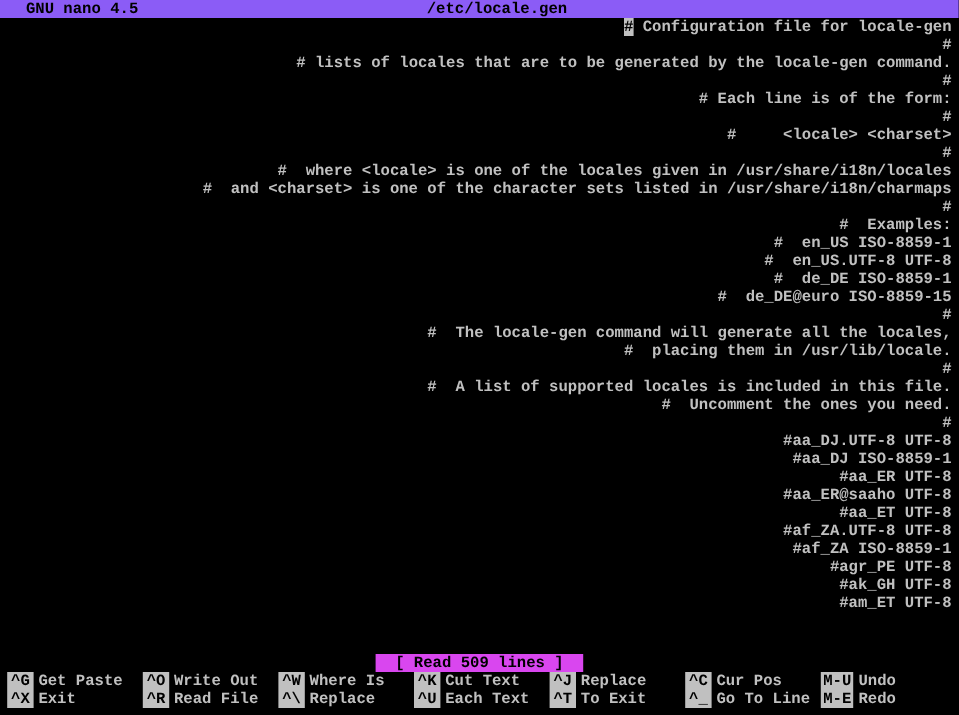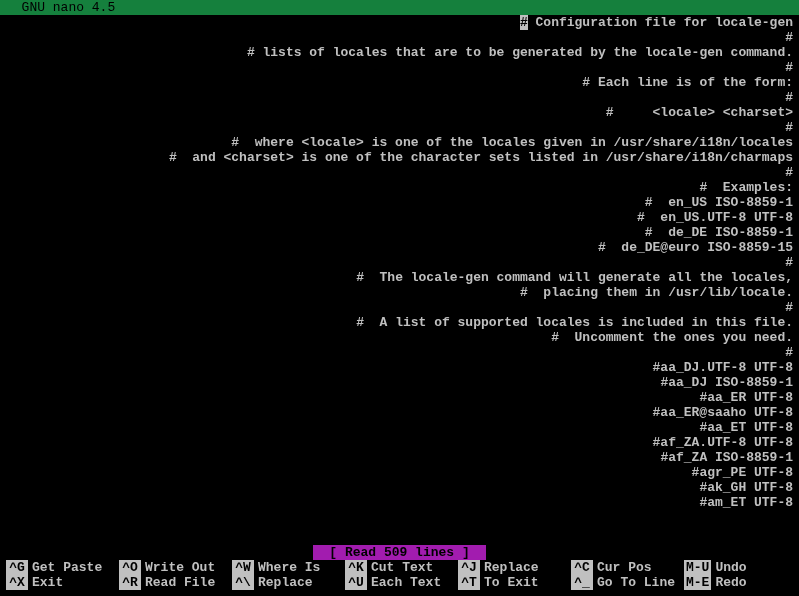--- a/index.html
+++ b/index.html
@@ -7,24 +7,24 @@
     width: 799px;
     height: 596px;
     background: #000;
     font-family: "Courier New", monospace;
     font-size: 13px;
     line-height: 15px;
     color: #c0c0c0;
     overflow: hidden;
   }
   .titlebar {
-    background: #15803d;
+    background: #8b5cf6;
     color: #000;
     display: flex;
-    font-weight: normal;
+    font-weight: bold;
     padding: 0 6px;
     height: 15px;
     white-space: pre;
   }
   .titlebar .left { flex: 0 0 auto; }
   .titlebar .center { flex: 1; text-align: center; }
   .titlebar .right { flex: 0 0 auto; width: 80px; }
   .editor {
     font-weight: bold;
     color: #c0c0c0;
@@ -37,21 +37,21 @@
   .cursor {
     background: #c0c0c0;
     color: #000;
   }
   .statusbar {
     text-align: center;
     height: 15px;
     font-weight: bold;
   }
   .statusbar span {
-    background: #a21caf;
+    background: #d946ef;
     color: #000;
     padding: 0 16px;
   }
   .shortcuts {
     display: grid;
     grid-template-columns: repeat(6, 1fr);
     grid-template-rows: repeat(2, 15px);
     padding: 0 6px;
     font-weight: bold;
     gap: 0 4px;
@@ -64,20 +64,21 @@
     margin-right: 4px;
     min-width: 22px;
     text-align: center;
   }
 </style>
 </head>
 <body>
 
 <div class="titlebar">
   <div class="left">  GNU nano 4.5</div>
+  <div class="center">/etc/locale.gen</div>
   <div class="right"></div>
 </div>
 
 <div class="editor" id="editor"><div><span class="cursor">#</span> Configuration file for locale-gen</div><div>#</div><div># lists of locales that are to be generated by the locale-gen command.</div><div>#</div><div># Each line is of the form:</div><div>#</div><div>#     &lt;locale&gt; &lt;charset&gt;</div><div>#</div><div>#  where &lt;locale&gt; is one of the locales given in /usr/share/i18n/locales</div><div>#  and &lt;charset&gt; is one of the character sets listed in /usr/share/i18n/charmaps</div><div>#</div><div>#  Examples:</div><div>#  en_US ISO-8859-1</div><div>#  en_US.UTF-8 UTF-8</div><div>#  de_DE ISO-8859-1</div><div>#  de_DE@euro ISO-8859-15</div><div>#</div><div>#  The locale-gen command will generate all the locales,</div><div>#  placing them in /usr/lib/locale.</div><div>#</div><div>#  A list of supported locales is included in this file.</div><div>#  Uncomment the ones you need.</div><div>#</div><div>#aa_DJ.UTF-8 UTF-8</div><div>#aa_DJ ISO-8859-1</div><div>#aa_ER UTF-8</div><div>#aa_ER@saaho UTF-8</div><div>#aa_ET UTF-8</div><div>#af_ZA.UTF-8 UTF-8</div><div>#af_ZA ISO-8859-1</div><div>#agr_PE UTF-8</div><div>#ak_GH UTF-8</div><div>#am_ET UTF-8</div></div>
 
 <div class="statusbar">
   <span>[ Read 509 lines ]</span>
 </div>
 
 <div class="shortcuts" id="shortcuts" style="grid-template-columns: repeat(7, 1fr);">

